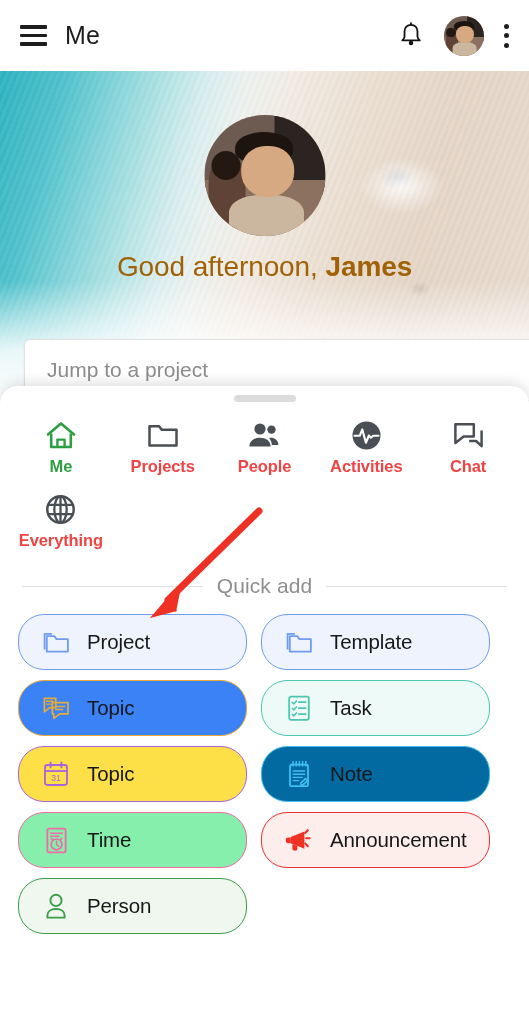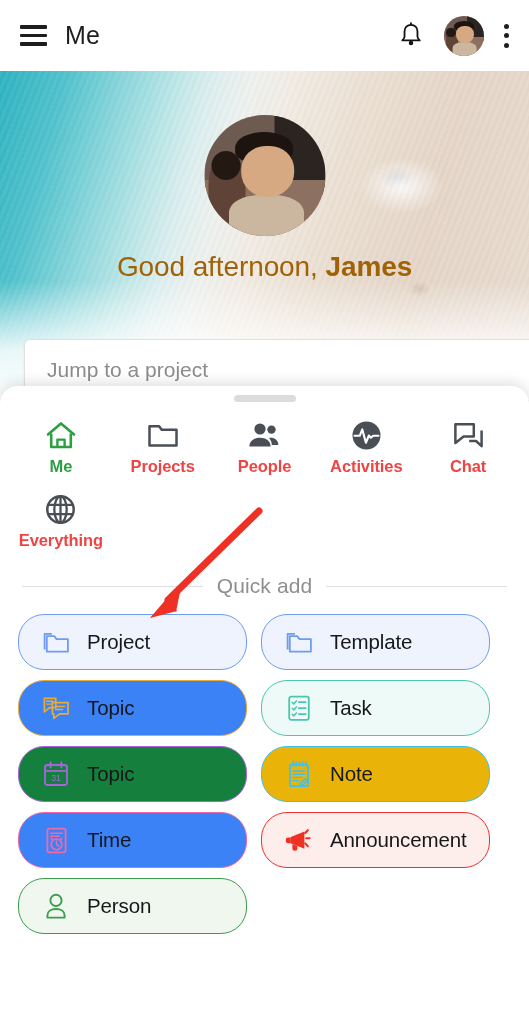--- a/index.html
+++ b/index.html
@@ -451,45 +451,45 @@
             <path d="M12.6 8.1h7.2" fill="none" stroke="#4cc6ae" stroke-width="1.6" stroke-linecap="round"></path>
             <path d="M6.2 14.3l1.6 1.6 2.6-3" fill="none" stroke="#4cc6ae" stroke-width="1.5" stroke-linecap="round" stroke-linejoin="round"></path>
             <path d="M12.6 14.1h7.2" fill="none" stroke="#4cc6ae" stroke-width="1.6" stroke-linecap="round"></path>
             <path d="M6.2 20.3l1.6 1.6 2.6-3" fill="none" stroke="#4cc6ae" stroke-width="1.5" stroke-linecap="round" stroke-linejoin="round"></path>
             <path d="M12.6 20.1h7.2" fill="none" stroke="#4cc6ae" stroke-width="1.6" stroke-linecap="round"></path>
           </svg>
         </div>
         <div class="pill-label">Task</div>
       </div>
 
-      <div class="pill" style="border-color:#a963dd;background:#15803d">
+      <div class="pill" style="border-color:#a963dd;background:#fde047">
         <div class="pill-ico">
           <svg width="28" height="28" viewBox="0 0 28 28">
             <rect x="3" y="5" width="22" height="20" rx="2.4" fill="none" stroke="#a963dd" stroke-width="1.8"></rect>
             <path d="M3 11h22" fill="none" stroke="#a963dd" stroke-width="1.8"></path>
             <path d="M8.6 2.4v5M19.4 2.4v5" fill="none" stroke="#a963dd" stroke-width="1.9" stroke-linecap="round"></path>
             <text x="14" y="21.4" font-family="'Liberation Sans', sans-serif" font-size="8.6" fill="#a963dd" text-anchor="middle">31</text>
           </svg>
         </div>
         <div class="pill-label">Topic</div>
       </div>
 
-      <div class="pill" style="border-color:#3fc0ef;background:#eab308">
+      <div class="pill" style="border-color:#3fc0ef;background:#0369a1">
         <div class="pill-ico">
           <svg width="26" height="29" viewBox="0 0 26 29">
             <rect x="4" y="4.6" width="18" height="21.6" rx="1.8" fill="none" stroke="#3fc0ef" stroke-width="1.8"></rect>
             <path d="M7 1.6v4.4M10.2 1.6v4.4M13.4 1.6v4.4M16.6 1.6v4.4M19.8 1.6v4.4" fill="none" stroke="#3fc0ef" stroke-width="1.5" stroke-linecap="round"></path>
             <path d="M7.2 11h11.4M7.2 14.2h11.4M7.2 17.4h9M7.2 20.6h5.4" fill="none" stroke="#3fc0ef" stroke-width="1.4" stroke-linecap="round"></path>
             <path d="M14.4 23.6l5-5 2 2-5 5z" fill="none" stroke="#3fc0ef" stroke-width="1.5" stroke-linejoin="round"></path>
           </svg>
         </div>
         <div class="pill-label">Note</div>
       </div>
 
-      <div class="pill" style="border-color:#f06aa8;background:#3b82f6">
+      <div class="pill" style="border-color:#f06aa8;background:#86efac">
         <div class="pill-ico">
           <svg width="25" height="29" viewBox="0 0 25 29">
             <rect x="3.4" y="2.6" width="18.2" height="23.8" rx="1.8" fill="none" stroke="#f06aa8" stroke-width="1.8"></rect>
             <path d="M6.6 7.2h11.8M6.6 10.2h8.6" fill="none" stroke="#f06aa8" stroke-width="1.5" stroke-linecap="round"></path>
             <circle cx="12.5" cy="18.4" r="5.4" fill="none" stroke="#f06aa8" stroke-width="1.7"></circle>
             <path d="M12.5 15.2v3.4l2.3 1.5" fill="none" stroke="#f06aa8" stroke-width="1.5" stroke-linecap="round" stroke-linejoin="round"></path>
             <path d="M8.6 13.6l-1.4-1.4M16.4 13.6l1.4-1.4" fill="none" stroke="#f06aa8" stroke-width="1.5" stroke-linecap="round"></path>
           </svg>
         </div>
         <div class="pill-label">Time</div>

